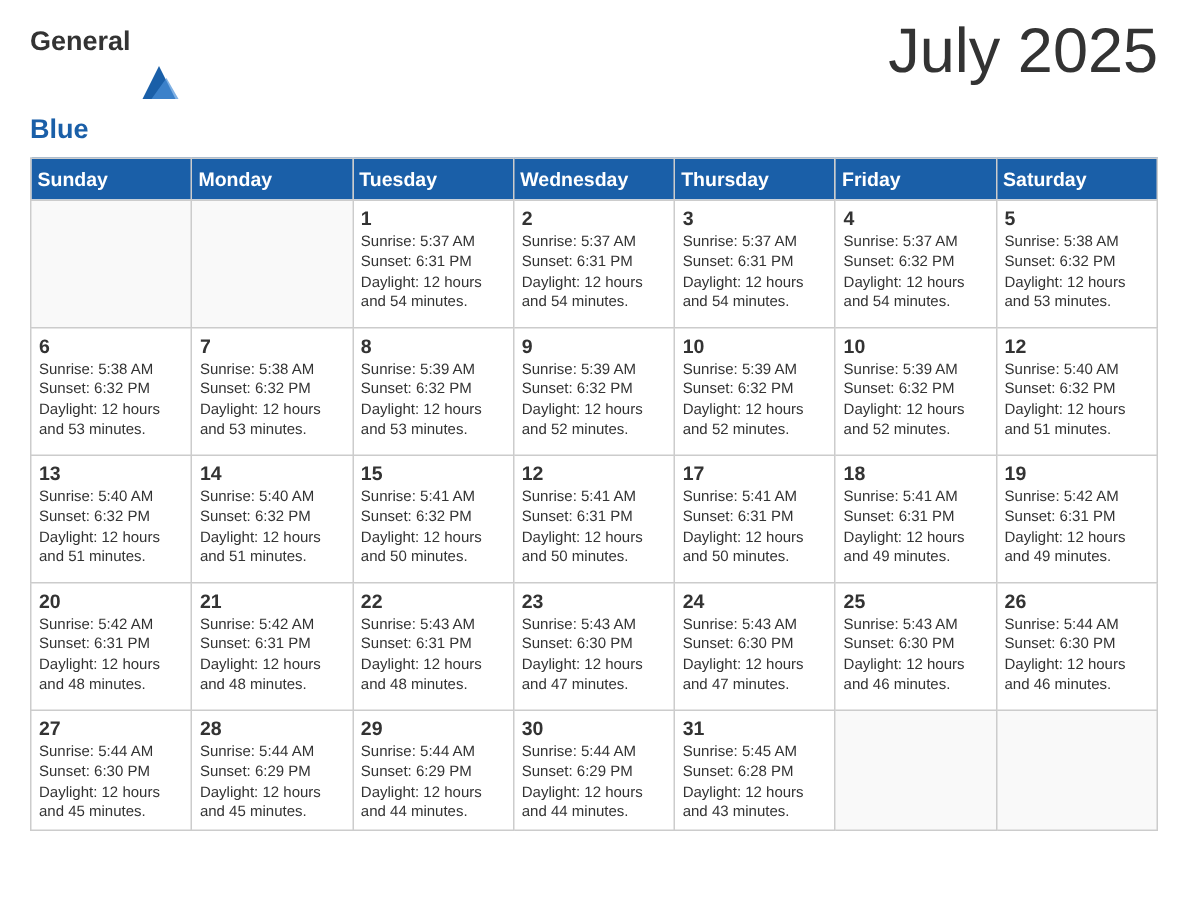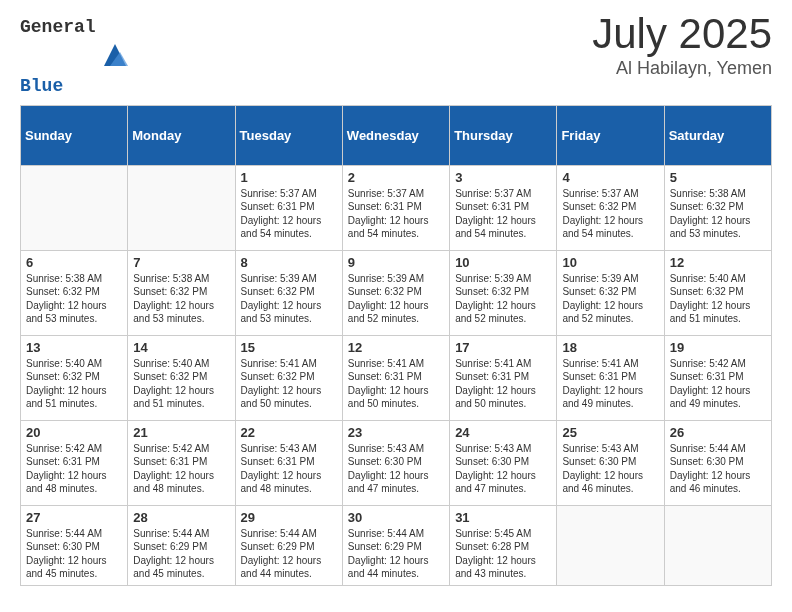--- a/index.html
+++ b/index.html
@@ -18,21 +18,20 @@
     }
     .logo {
       display: flex;
       align-items: center;
       margin-top: 8px;
     }
     .logo-text {
       display: flex;
       flex-direction: column;
       line-height: 1.1;
-      font-family: Liberation Mono, monospace;
     }
     .logo-general {
       font-size: 18px;
       font-weight: bold;
       color: #333;
     }
     .logo-blue {
       font-size: 18px;
       font-weight: bold;
       color: #1a5fa8;
@@ -59,21 +58,21 @@
     .calendar {
       width: 100%;
       border-collapse: collapse;
       border: 1px solid #ccc;
     }
     .calendar th {
       background-color: #1a5fa8;
       color: #fff;
       font-size: 13px;
       font-weight: bold;
-      padding: 22px 4px;
+      padding: 6px 4px;
       text-align: left;
       border: 1px solid #ccc;
     }
     .calendar td {
       vertical-align: top;
       border: 1px solid #ccc;
       padding: 4px 5px;
       font-size: 10.5px;
       color: #333;
       width: calc(100% / 7);
@@ -107,21 +106,20 @@
       <span class="logo-general">General</span>
       <span class="logo-blue">Blue</span>
     </div>
     <svg class="logo-icon" viewBox="0 0 30 30">
       <polygon points="4,26 15,4 26,26" fill="#1a5fa8"></polygon>
       <polygon points="10,26 20,12 28,26" fill="#4a90d9" opacity="0.7"></polygon>
     </svg>
   </div>
   <div class="title-block">
     <div class="month-title">July 2025</div>
-    <div class="location-title">Al Habilayn, Yemen</div>
   </div>
 </div>
 
 <table class="calendar">
   <thead>
     <tr>
     <th>Sunday</th>
         <th>Monday</th>
         <th>Tuesday</th>
         <th>Wednesday</th>

